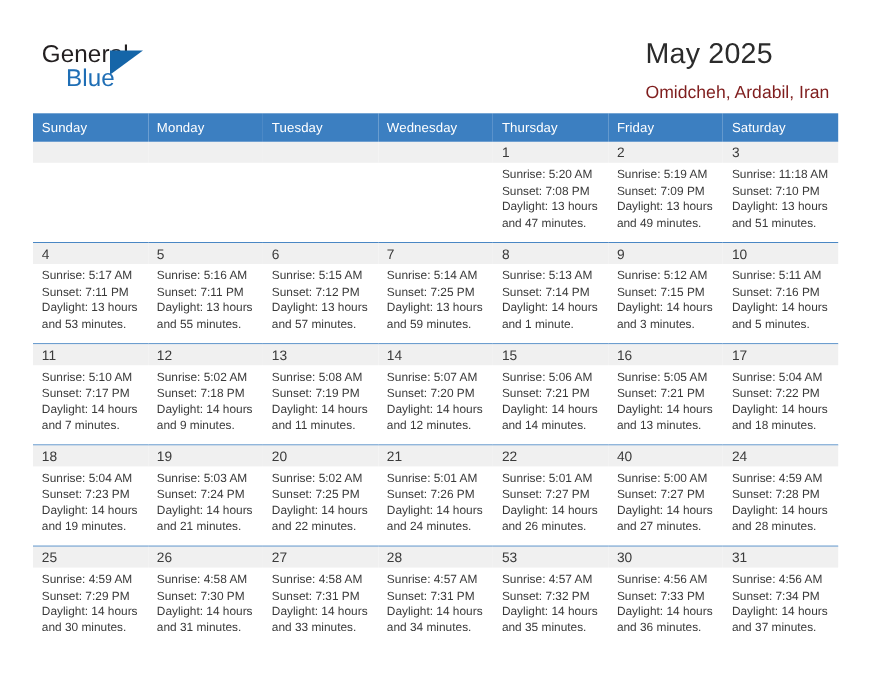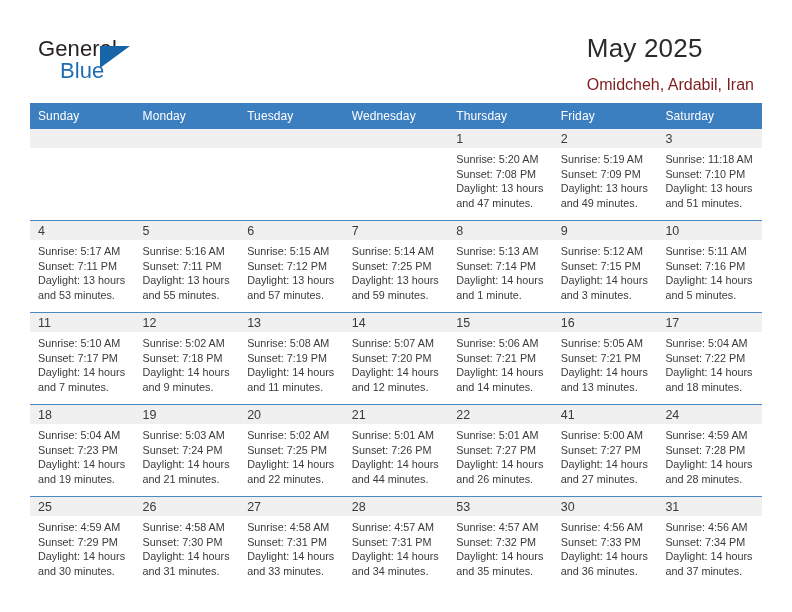--- a/index.html
+++ b/index.html
@@ -411,38 +411,38 @@
               </div>
             </div>
           </td>
           <td>
             <div class="daycell">
               <div class="daynum-band">21</div>
               <div class="daylines">
                 <div>Sunrise: 5:01 AM</div>
                 <div>Sunset: 7:26 PM</div>
                 <div>Daylight: 14 hours</div>
-                <div>and 44 minutes.</div>
+                <div>and 24 minutes.</div>
               </div>
             </div>
           </td>
           <td>
             <div class="daycell">
               <div class="daynum-band">22</div>
               <div class="daylines">
                 <div>Sunrise: 5:01 AM</div>
                 <div>Sunset: 7:27 PM</div>
                 <div>Daylight: 14 hours</div>
                 <div>and 26 minutes.</div>
               </div>
             </div>
           </td>
           <td>
             <div class="daycell">
-              <div class="daynum-band">41</div>
+              <div class="daynum-band">40</div>
               <div class="daylines">
                 <div>Sunrise: 5:00 AM</div>
                 <div>Sunset: 7:27 PM</div>
                 <div>Daylight: 14 hours</div>
                 <div>and 27 minutes.</div>
               </div>
             </div>
           </td>
           <td>
             <div class="daycell">

